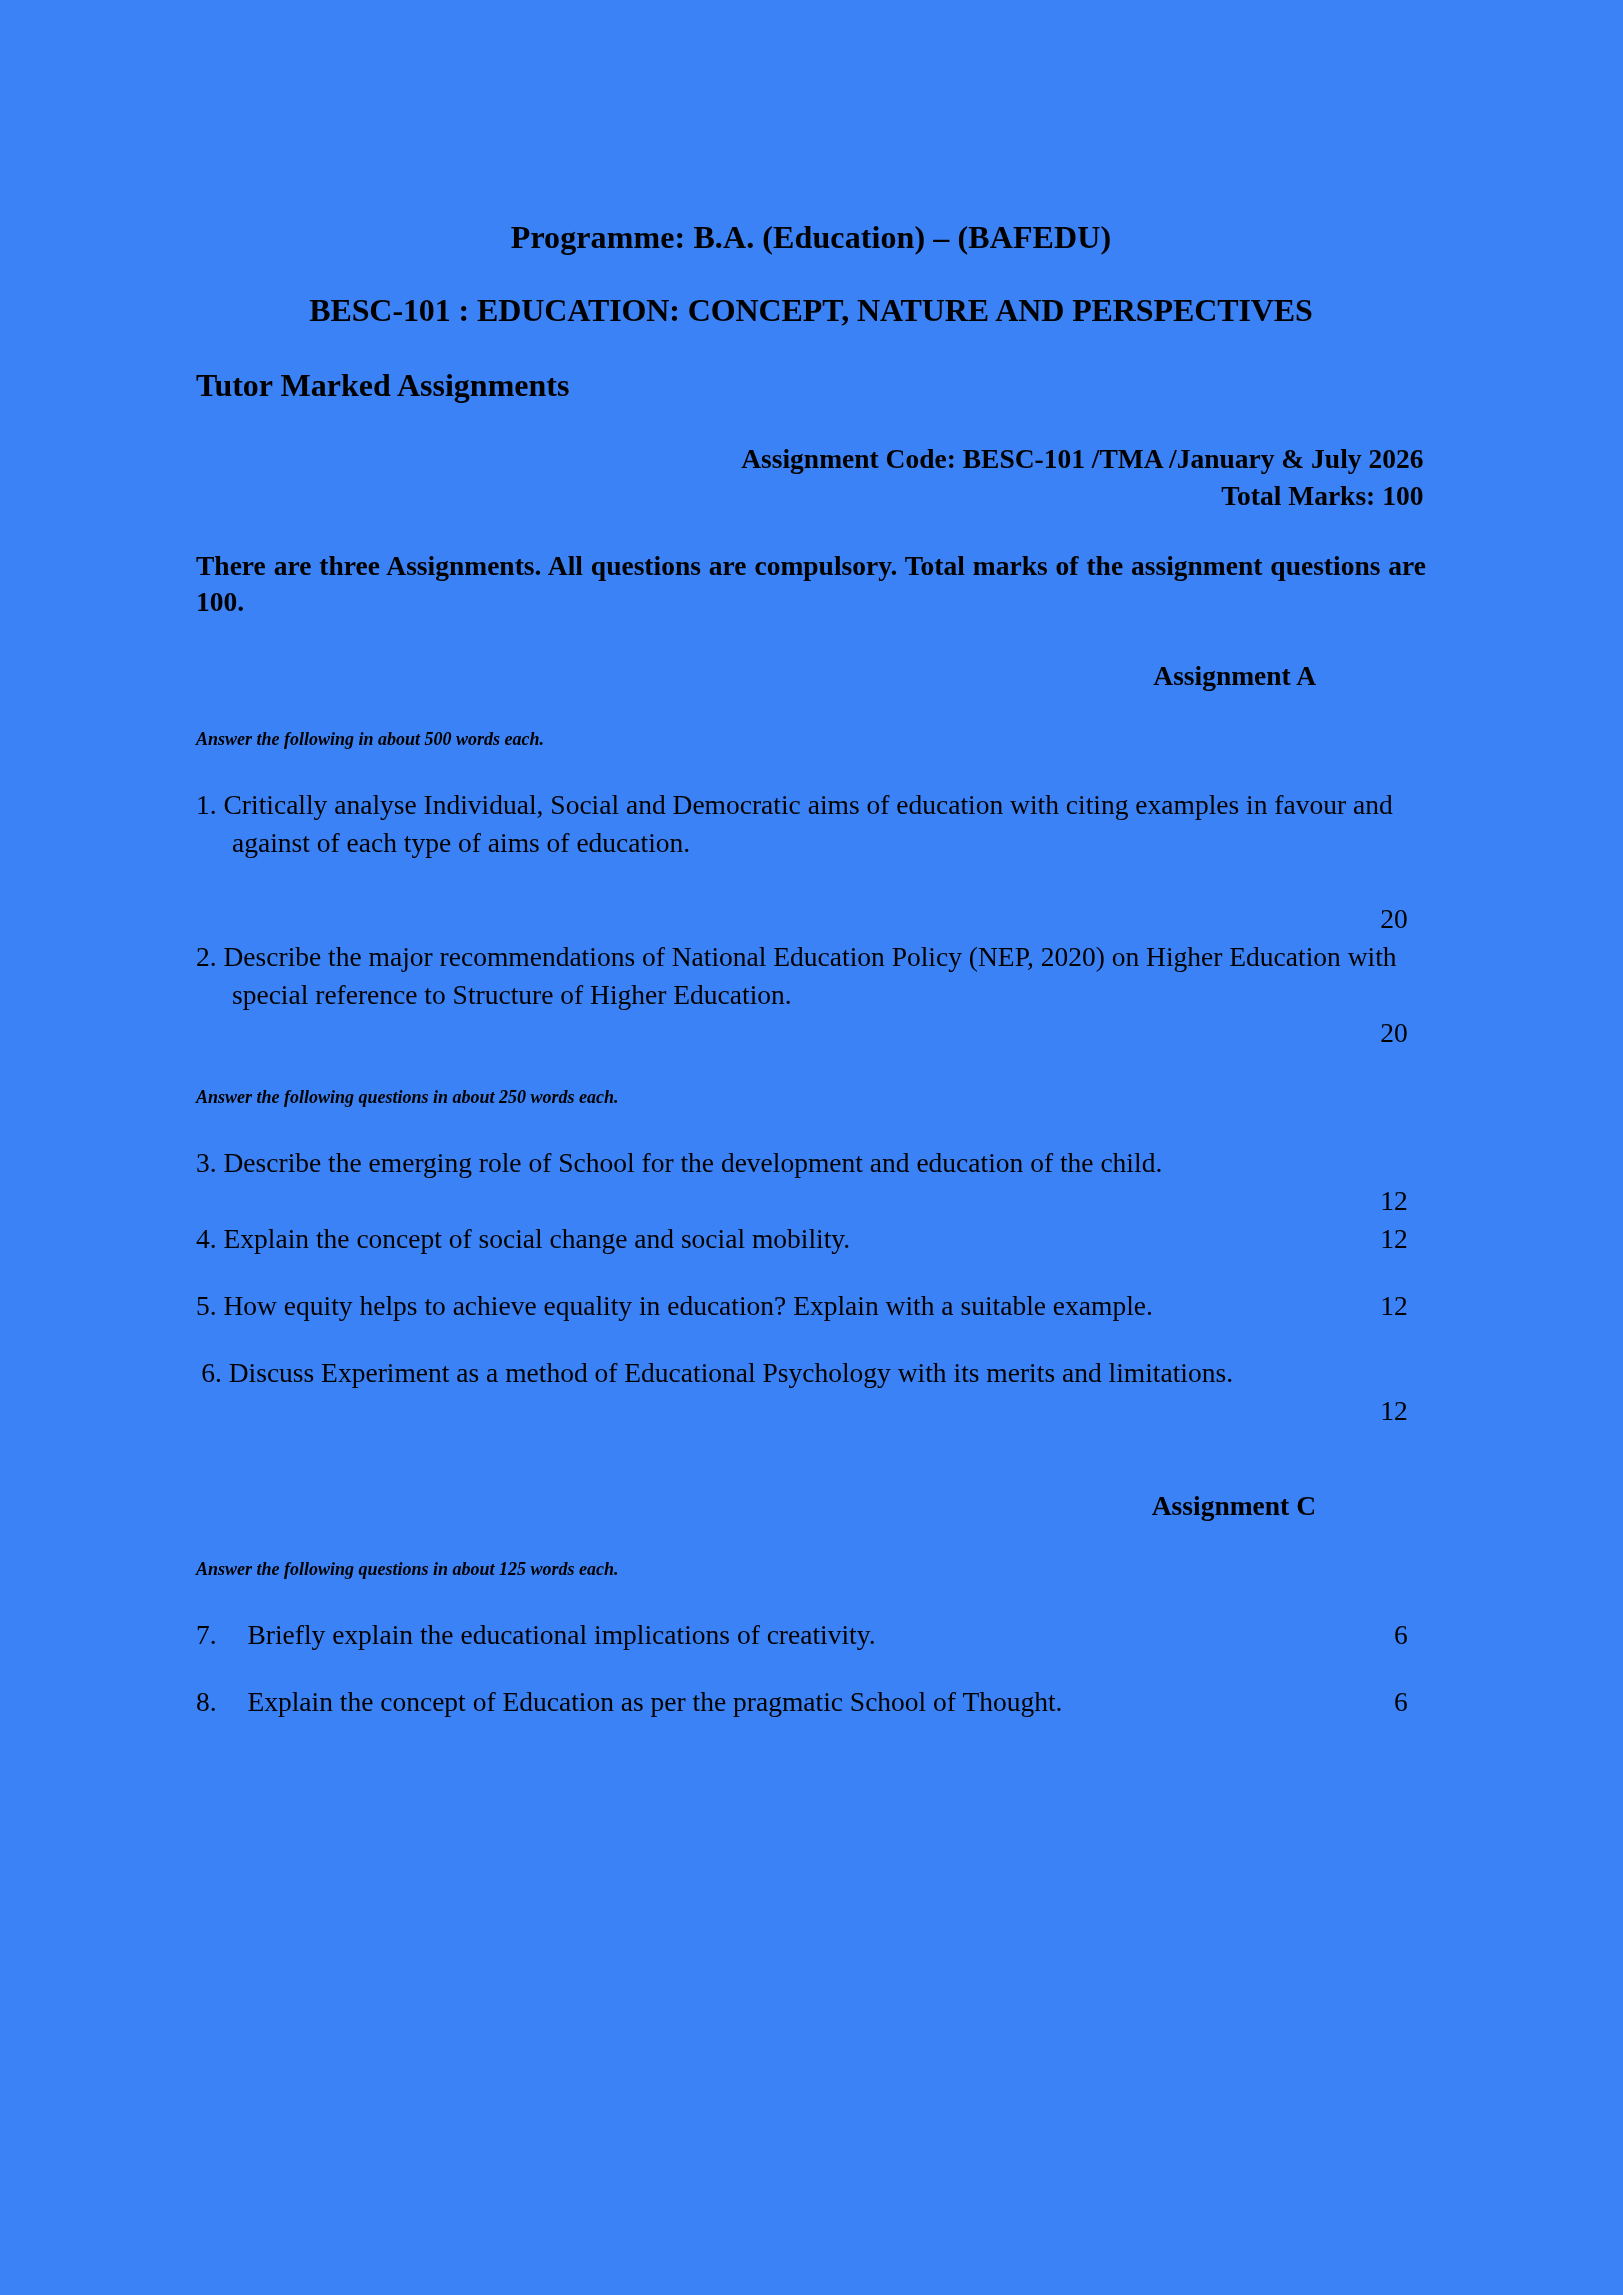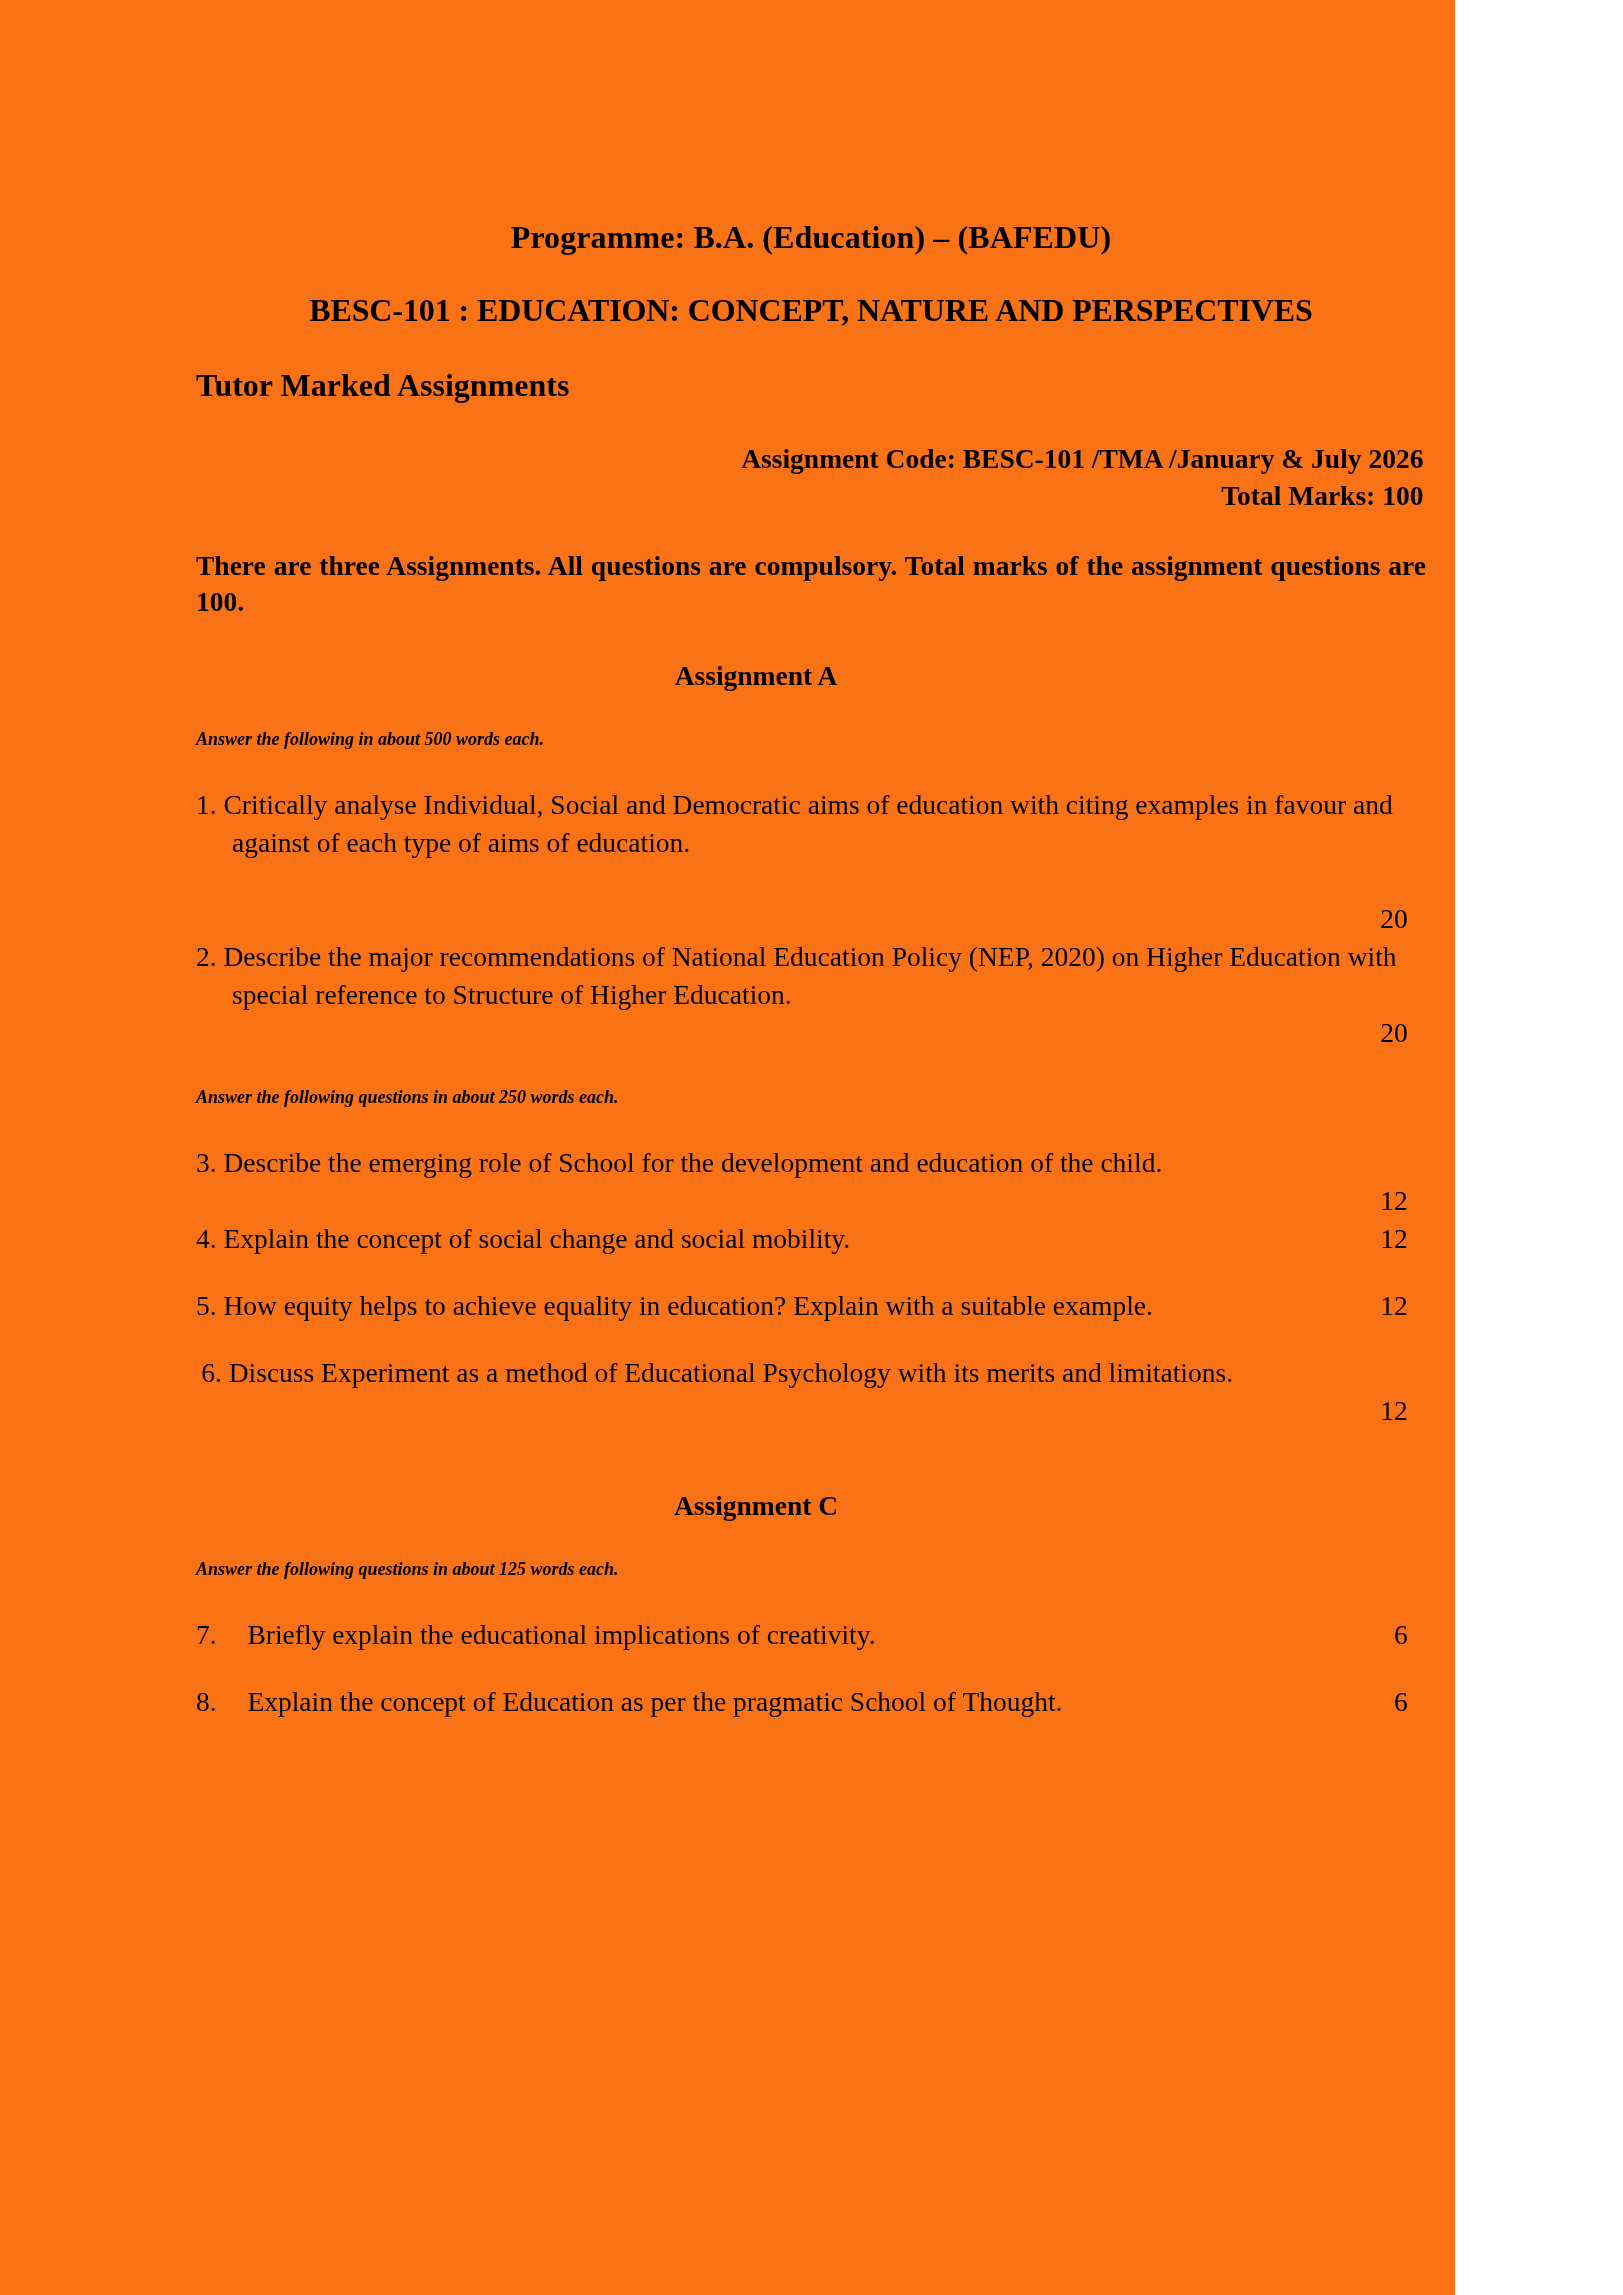--- a/index.html
+++ b/index.html
@@ -7,23 +7,23 @@
     margin: 0;
     padding: 0;
     background: #ffffff;
   }
   body {
     font-family: "Liberation Serif", "DejaVu Serif", serif;
     color: #000000;
   }
   .page {
     position: relative;
-    width: 1455px;
+    width: 1623px;
     height: 2295px;
-    background: #f97316;
+    background: #3b82f6;
     box-sizing: border-box;
     padding: 0;
     overflow: hidden;
   }
   .content {
     position: absolute;
     left: 196px;
     top: 0;
     width: 1230px;
   }
@@ -73,21 +73,21 @@
     text-align-last: left;
     font-weight: bold;
     font-size: 27.5px;
     line-height: 1.33;
     margin: 0;
     padding-top: 34px;
   }
 
   
   .section-head {
-    text-align: center;
+    text-align: right;
     font-weight: bold;
     font-size: 27.5px;
     line-height: 1.3;
     margin: 0;
   }
   .sec-a  { padding-top: 37px; padding-right: 110px; }
   .sec-b  { padding-top: 37px; padding-right: 110px; }
   .sec-c  { padding-top: 58px; padding-right: 110px; }
 
   .answer-line {

